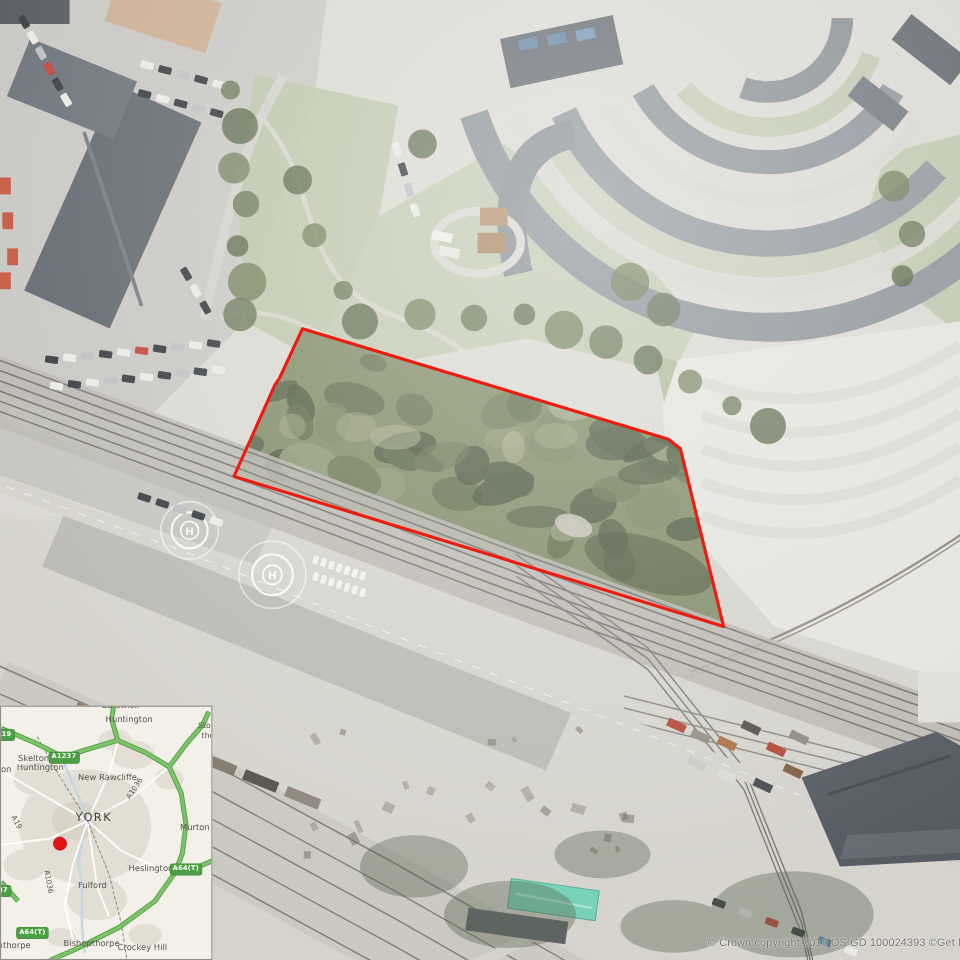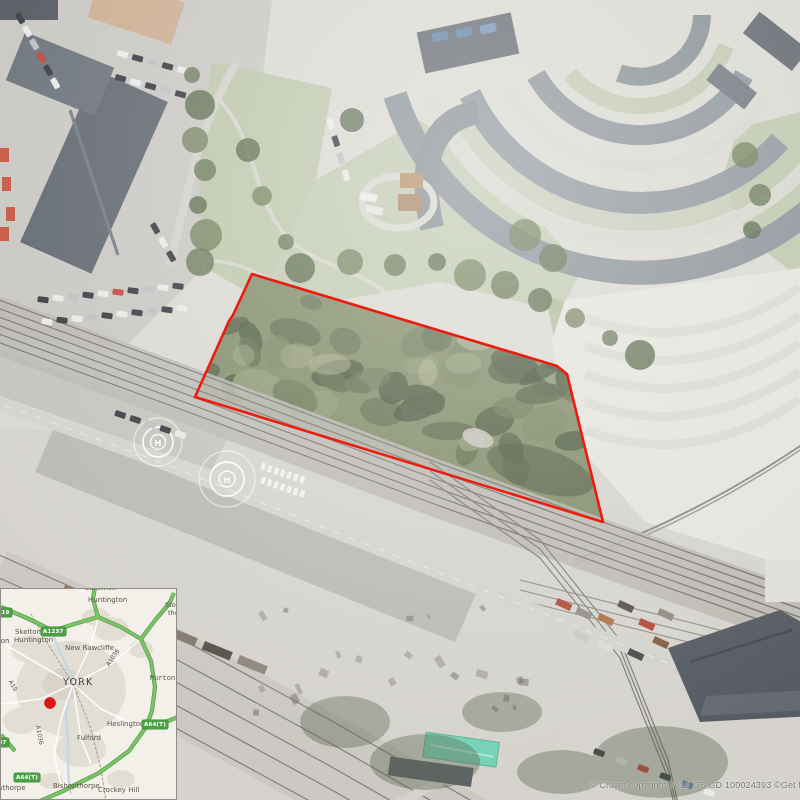--- a/index.html
+++ b/index.html
@@ -437,26 +437,26 @@
   <div id="inset-labels">
         <span class="ins-label" style="left: 84px; top: -4px; font-size: 7px;">Earswick</span>
         <span class="ins-label" style="left: 14px; top: 15px; font-size: 7px; margin-top: 25px;">Skelton</span>
         <span class="ins-label" style="left: 164px; top: 13px; font-size: 6.5px;">Sto</span>
         <span class="ins-label" style="left: 167px; top: 21px; font-size: 6.5px;">the</span>
         <span class="ins-label" style="left: 87px; top: 8px; font-size: 7px;">Huntington</span>
         <span class="ins-label" style="left: 13px; top: 48px; font-size: 7px;">Huntington</span>
         <span class="ins-label" style="left: -3px; top: 49px; font-size: 7px;">ton</span>
         <span class="ins-label" style="left: 64px; top: 56px; font-size: 7px;">New Rawcliffe</span>
         <span class="ins-label" style="left: 104px; top: 75px; font-size: 6px; transform: rotate(-57deg);">A1036</span>
-        <span class="ins-label" style="left: 149px; top: 86px; font-size: 7px; font-family: Liberation Mono, monospace;">Murton</span>
+        <span class="ins-label" style="left: 149px; top: 98px; font-size: 7px;">Murton</span>
         <span class="ins-label" style="left: 62px; top: 88px; font-size: 9.5px; font-weight: normal; color: rgb(62, 61, 56); letter-spacing: 1.2px;">YORK</span>
         <span class="ins-label" style="left: 12px; top: 90px; font-size: 6px; transform: rotate(62deg);">A19</span>
         <span class="ins-label" style="left: 106px; top: 132px; font-size: 7px;">Heslington</span>
         <span class="ins-label" style="left: 40px; top: 136px; font-size: 6px; transform: rotate(80deg);">A1036</span>
-        <span class="ins-label" style="left: 76px; top: 146px; font-size: 7px; text-align: right;">Fulford</span>
+        <span class="ins-label" style="left: 64px; top: 146px; font-size: 7px; text-align: right;">Fulford</span>
         <span class="ins-label" style="left: 52px; top: 183px; font-size: 7px; margin-top: 11px;">Bishopthorpe</span>
         <span class="ins-label" style="left: -3px; top: 196px; font-size: 7px;">nthorpe</span>
         <span class="ins-label" style="left: 97px; top: 198px; font-size: 7px;">Crockey Hill</span>
         <span class="ins-shield" style="left: -6px; top: 19px;">A19</span>
         <span class="ins-shield" style="left: 40px; top: 38px;">A1237</span>
         <span class="ins-shield" style="left: 141px; top: 131px;">A64(T)</span>
         <span class="ins-shield" style="left: 13px; top: 184px;">A64(T)</span>
         <span class="ins-shield" style="left: -17px; top: 149px;">A1237</span>
       </div>
 </div>

